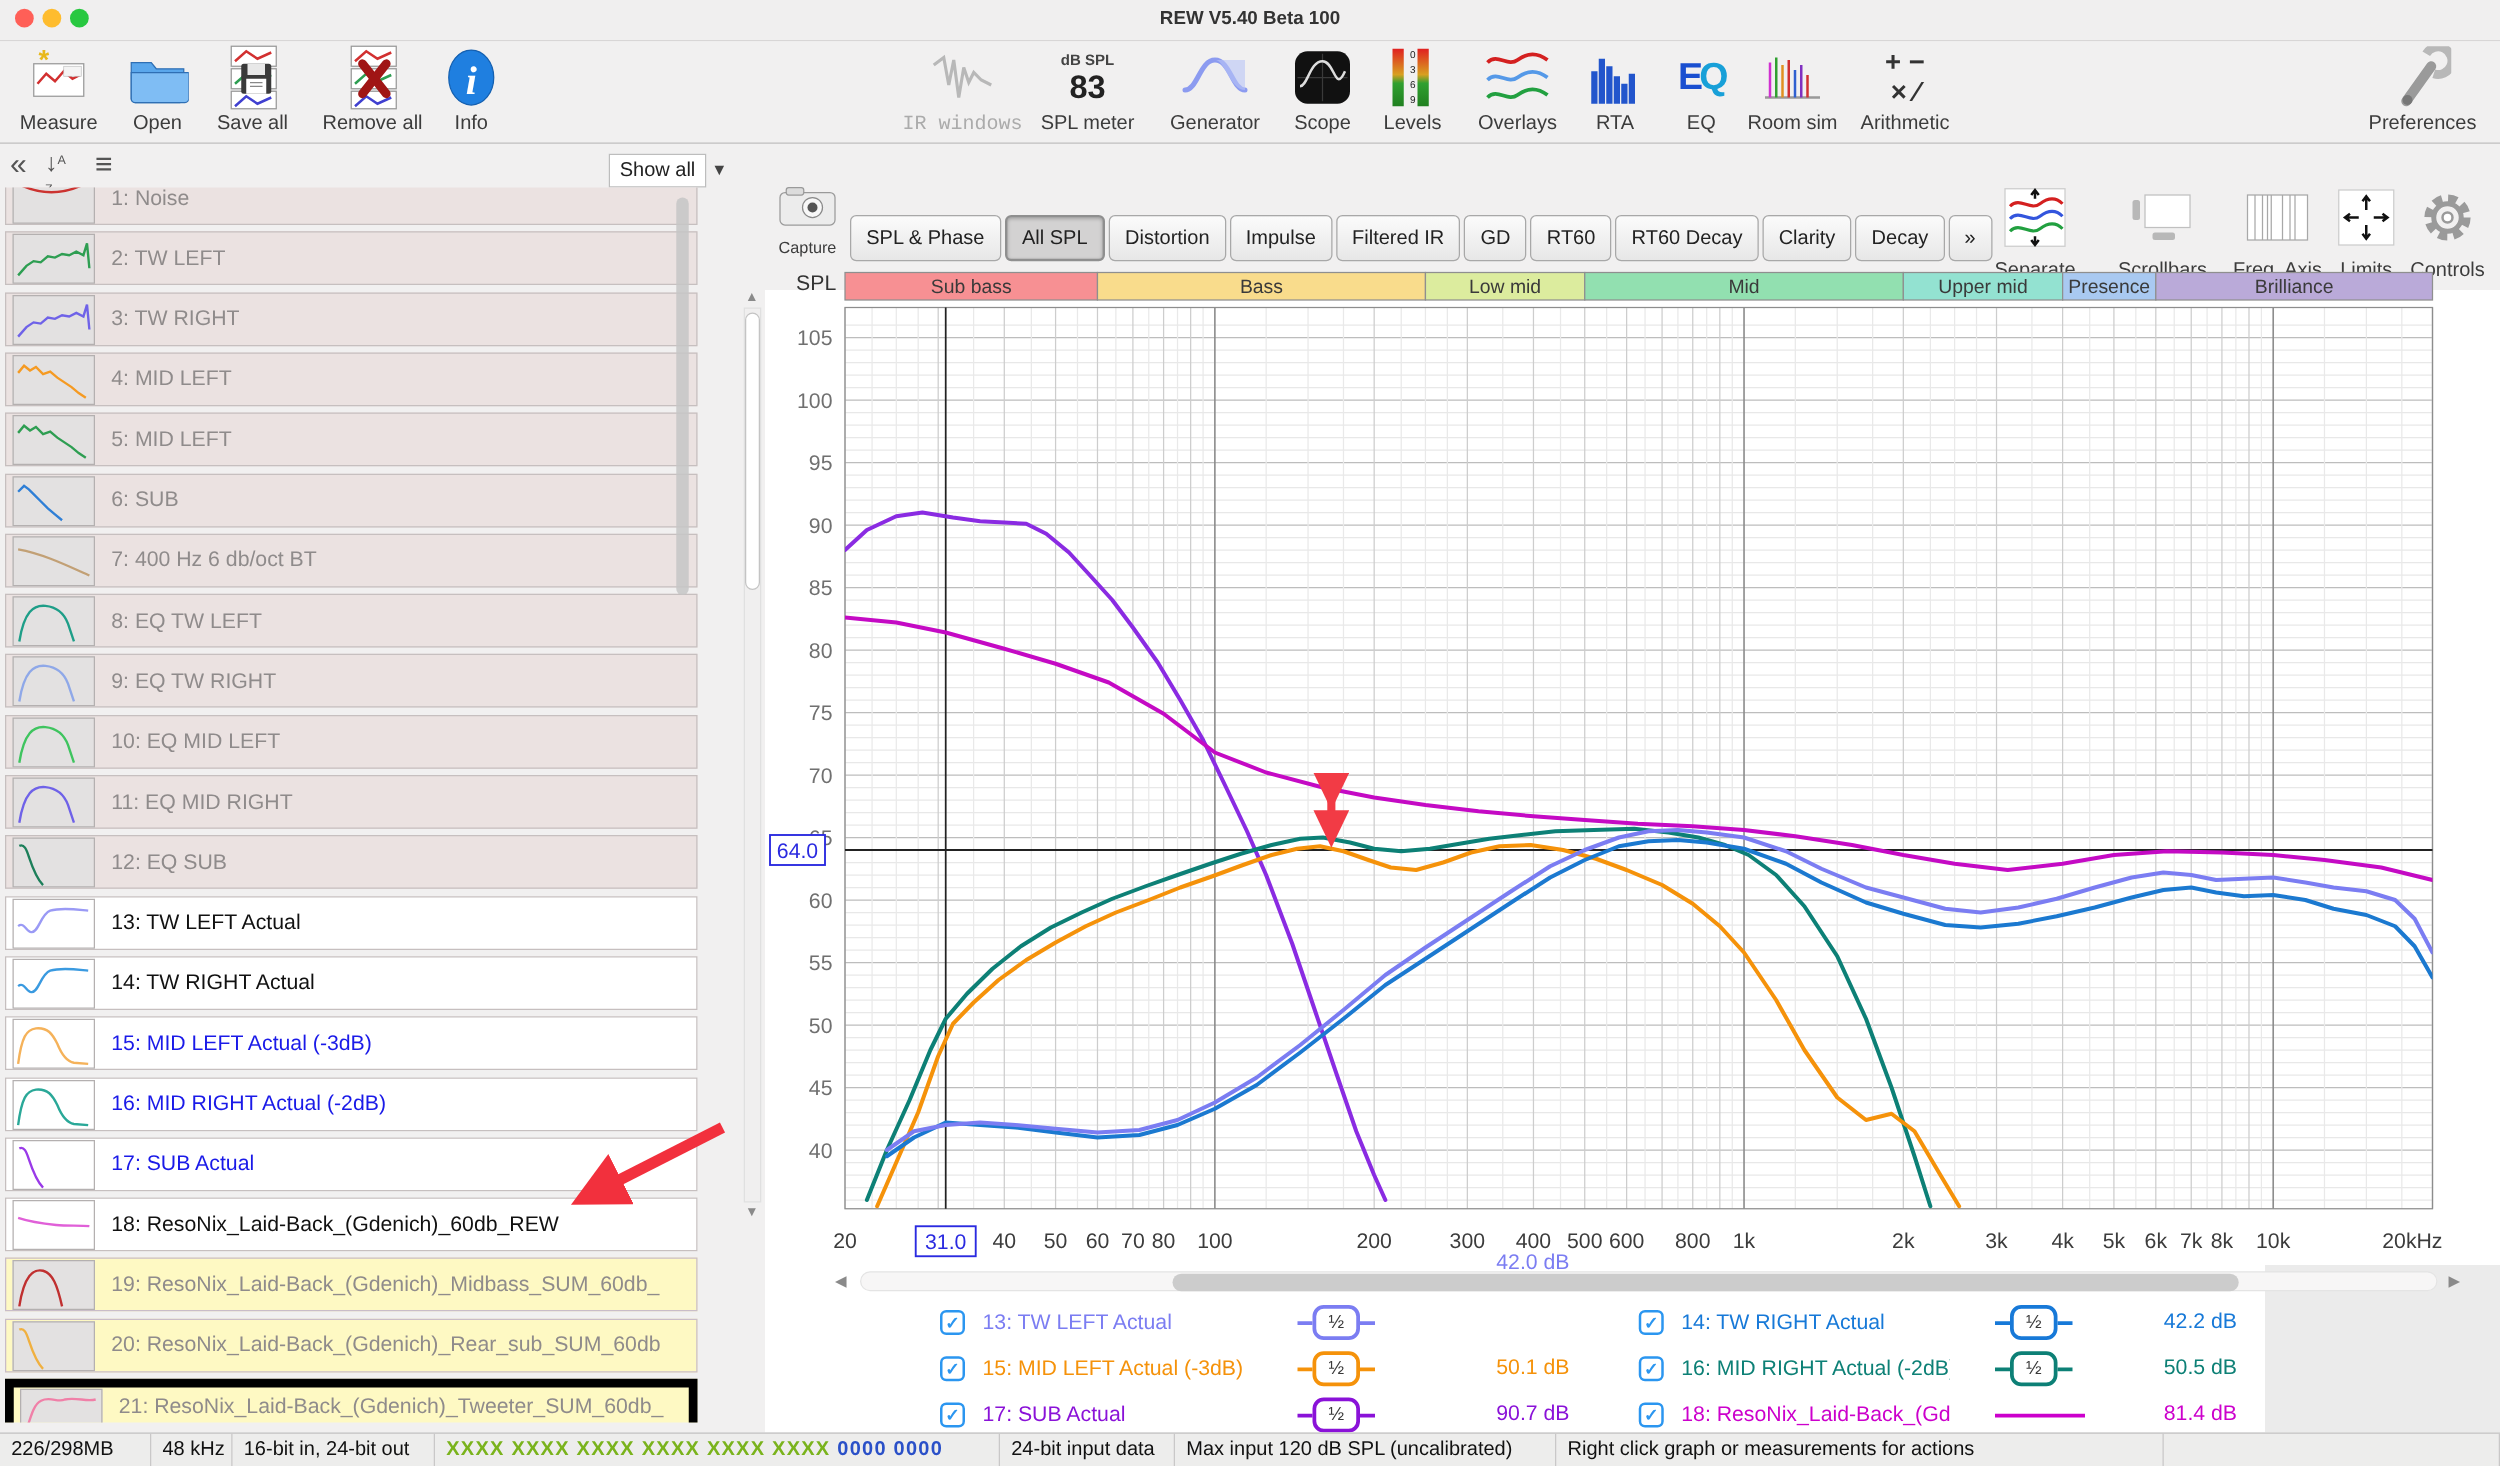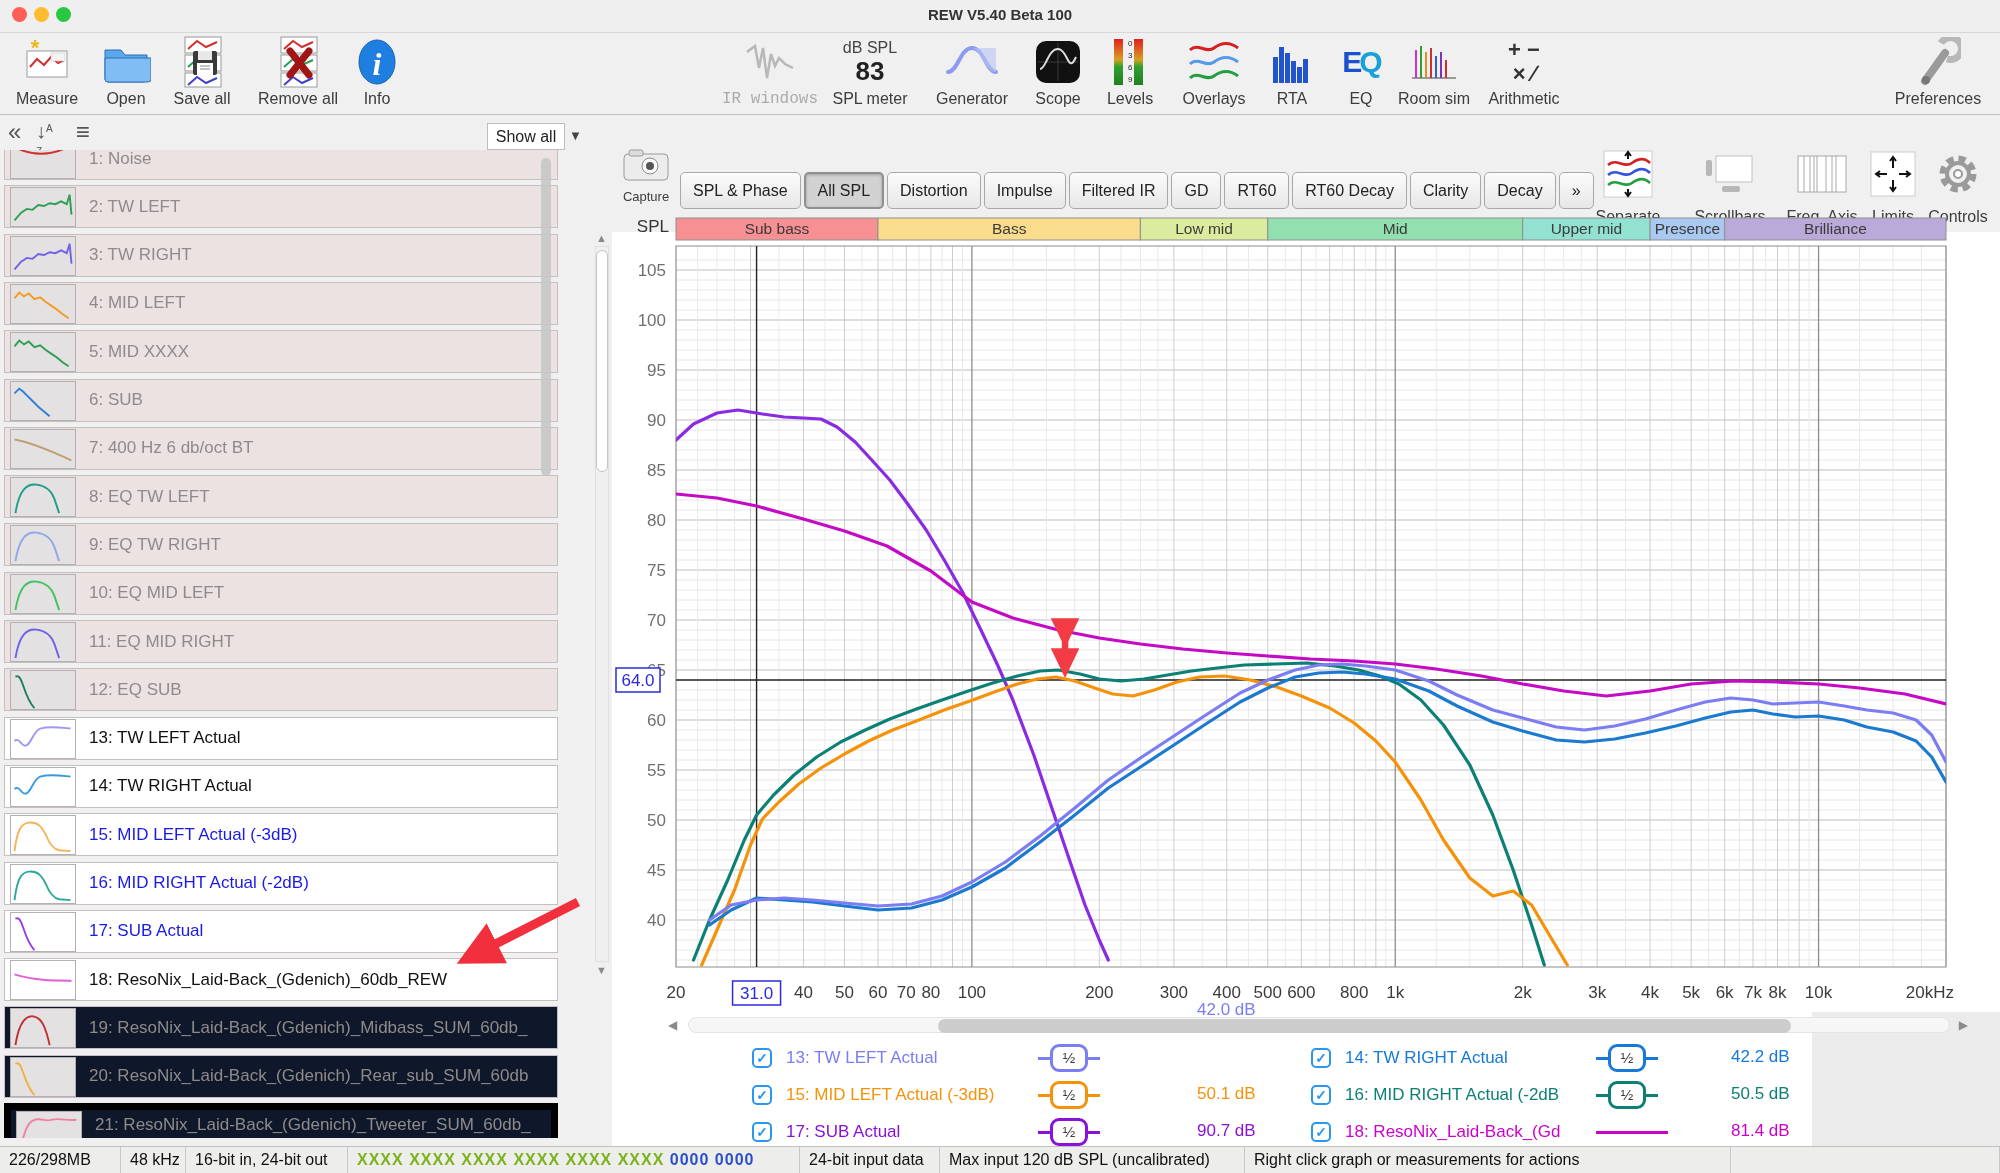--- a/index.html
+++ b/index.html
@@ -19,21 +19,21 @@
   .tool.disabled .tlabel { color:#ababab; }
 
   
   #sidebar-header { position:absolute; left:0; top:118px; width:612px; height:34px; }
   .sb-ctl { position:absolute; color:#555; }
   #show-all-box { position:absolute; left:487px; top:5px; width:78px; height:27px; background:#fff; border:1px solid #bdbdbd; font-size:16px; color:#222; text-align:center; line-height:25px; }
   #show-all-arrow { position:absolute; left:569px; top:10px; font-size:13px; color:#444; }
   #sidebar-list { position:absolute; left:4px; top:150px; width:556px; height:988px; overflow:hidden; background:transparent; }
   .sb-row { position:absolute; left:0; width:554px; height:43px; border:1px solid #c6bfbf; background:#fff; display:flex; align-items:center; }
   .sb-row.hidden-item { background:#ebe2e1; }
-  .sb-row.sum-item { background:#0f172a; border-color:#c9bcc8; }
+  .sb-row.sum-item { background:#fef9c3; border-color:#c9bcc8; }
   .sb-row.selected { border:7px solid #000000; }
   .sb-thumb { position:absolute; left:5px; top:1px; width:66px; height:40px; background:#fff; border:1px solid #b4b0b0; }
   .hidden-item .sb-thumb, .sum-item .sb-thumb { background:#e3e1e1; }
   .sb-label { position:absolute; left:84px; font-size:17px; color:#111; white-space:nowrap; }
   .hidden-item .sb-label, .sum-item .sb-label { color:#8f8b8b; }
   .sb-label.blue { color:#1a1ae8; }
   #sidebar-scroll { position:absolute; left:541px; top:158px; width:10px; height:318px; border-radius:5px; background:#c6c6c6; opacity:.85; }
 
   
   #capture { position:absolute; left:614px; top:148px; width:64px; text-align:center; }
@@ -160,21 +160,21 @@
       <div class="ticon">
         <svg width="54" height="48" viewBox="0 0 54 48">
           <polyline points="4,14 12,8 16,30 20,10 24,40 28,16 32,28 36,20 42,26 50,30" fill="none" stroke="#b8b8b8" stroke-width="2.5"></polyline>
         </svg>
       </div>
       <div class="tlabel">IR windows</div>
     </div>
     <div class="tool" style="left: 820px;">
       <div class="ticon">
         <div style="text-align:center;line-height:1;">
-          <div style="font-size:16px;color:#444;">dB SPL</div>
+          <div style="font-size:12px;color:#444;font-weight:bold;">dB SPL</div>
           <div style="font-size:26px;font-weight:bold;color:#222;margin-top:2px;">83</div>
         </div>
       </div>
       <div class="tlabel">SPL meter</div>
     </div>
     <div class="tool" style="left: 922px;">
       <div class="ticon">
         <svg width="56" height="44" viewBox="0 0 56 44">
           <path d="M4 32 C14 32 16 8 28 8 S42 32 52 32" fill="none" stroke="#7a8cf0" stroke-width="4" stroke-linecap="round" opacity=".85"></path>
           <path d="M28 8 C36 8 40 32 52 32 L52 8 Z" fill="#b9c4f6" opacity=".6"></path>
@@ -317,21 +317,21 @@
         </svg>
      </div>
      <span class="sb-label">4: MID LEFT</span>
     </div>
     <div class="sb-row hidden-item" style="top: 180.2px;">
       <div class="sb-thumb">
        <svg width="64" height="38" viewBox="0 0 66 40">
           <path d="M3,14 L8,8 L13,12 L18,9 L24,15 L30,13 L36,18 L42,22 L48,26 L54,31 L60,35" fill="none" stroke="#2e9e52" stroke-width="2"></path>
         </svg>
      </div>
-     <span class="sb-label">5: MID XXXX</span>
+     <span class="sb-label">5: MID LEFT</span>
     </div>
     <div class="sb-row hidden-item" style="top: 228.5px;">
       <div class="sb-thumb">
        <svg width="64" height="38" viewBox="0 0 66 40">
           <path d="M3,12 L8,7 L12,10 L16,14 L22,20 L28,26 L34,31 L40,36" fill="none" stroke="#2f7fd6" stroke-width="2"></path>
         </svg>
      </div>
      <span class="sb-label">6: SUB</span>
     </div>
     <div class="sb-row hidden-item" style="top: 276.8px;">

